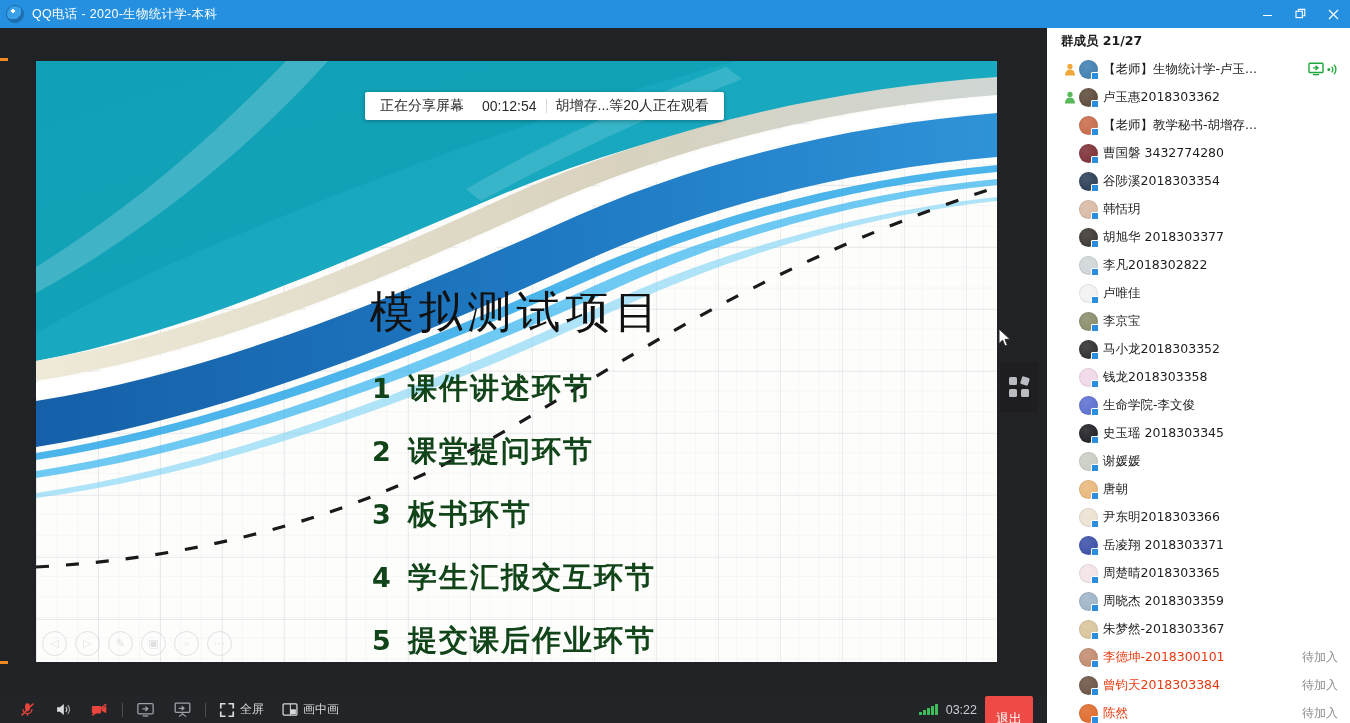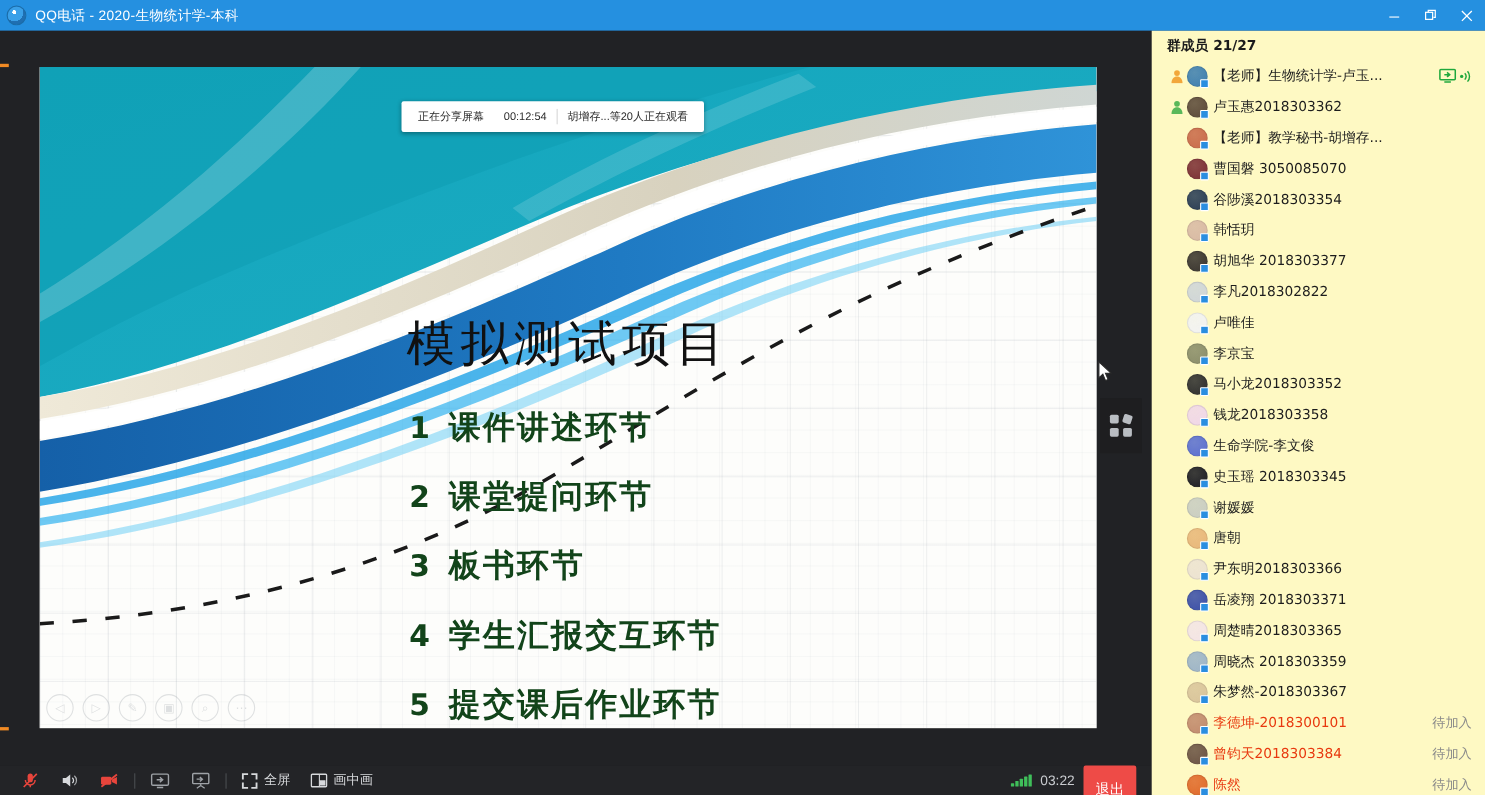--- a/index.html
+++ b/index.html
@@ -87,21 +87,21 @@
     display: flex; align-items: center; justify-content: center;
     color: #9aa0a6; font-size: 11px; background: rgba(255,255,255,.25);
   }
 
   
   #share-banner {
     position: absolute; left: 365px; top: 64px; height: 28px;
     background: #fff; border-radius: 2px; display: flex; align-items: center;
     box-shadow: 0 1px 4px rgba(0,0,0,.32); z-index: 5; padding: 0 6px;
   }
-  #share-banner .seg { font-size: 10px; color: #2b2b2b; padding: 0 9px; white-space: nowrap; }
+  #share-banner .seg { font-size: 14px; color: #2b2b2b; padding: 0 9px; white-space: nowrap; }
   #share-banner .divider { width: 1px; height: 14px; background: #d8d8d8; }
 
   
   #layout-toggle {
     position: absolute; left: 1000px; top: 334px; width: 38px; height: 50px;
     background: rgba(30,30,32,.88); display: flex; align-items: center; justify-content: center;
     z-index: 5;
   }
   .sq-grid { width: 20px; height: 20px; position: relative; }
   .sq-grid i { position: absolute; width: 8px; height: 8px; background: #b9bdc2; border-radius: 1.5px; }
@@ -131,21 +131,21 @@
   #call-timer { color: #c9ccd0; font-size: 12.5px; }
   #exit-btn {
     background: #ee4b47; color: #fff; font-size: 13px; border: none;
     padding: 14px 11px; border-radius: 2px; height: 21px; line-height: 17px;
     font-family: "DejaVu Sans", "Liberation Sans", sans-serif;
   }
 
   
   #panel {
     position: absolute; left: 1047px; top: 28px; width: 303px; height: 695px;
-    background: #fef9c3; overflow: hidden;
+    background: #ffffff; overflow: hidden;
   }
   #panel-header {
     height: 27px; display: flex; align-items: center; padding-left: 14px;
     font-size: 12.5px; color: #1b1b1b; font-weight: bold;
     font-family: "DejaVu Sans", "Liberation Sans", sans-serif;
   }
   #member-list { position: relative; }
   .member {
     height: 28px; display: flex; align-items: center; padding-left: 16px; padding-right: 12px;
   }
@@ -426,21 +426,21 @@
           <span class="avatar" style="background: radial-gradient(circle at 35% 30%, rgba(201, 106, 74, 0.867), rgb(201, 106, 74));">
             <span class="badge"></span>
           </span>
           <span class="mname">【老师】教学秘书-胡增存...</span>
         </div>
         <div class="member">
           <span class="mic-ind"></span>
           <span class="avatar" style="background: radial-gradient(circle at 35% 30%, rgba(124, 47, 53, 0.867), rgb(124, 47, 53));">
             <span class="badge"></span>
           </span>
-          <span class="mname">曹国磐 3050085070</span>
+          <span class="mname">曹国磐 3432774280</span>
         </div>
         <div class="member">
           <span class="mic-ind"></span>
           <span class="avatar" style="background: radial-gradient(circle at 35% 30%, rgba(42, 61, 85, 0.867), rgb(42, 61, 85));">
             <span class="badge"></span>
           </span>
           <span class="mname">谷陟溪2018303354</span>
         </div>
         <div class="member">
           <span class="mic-ind"></span>

